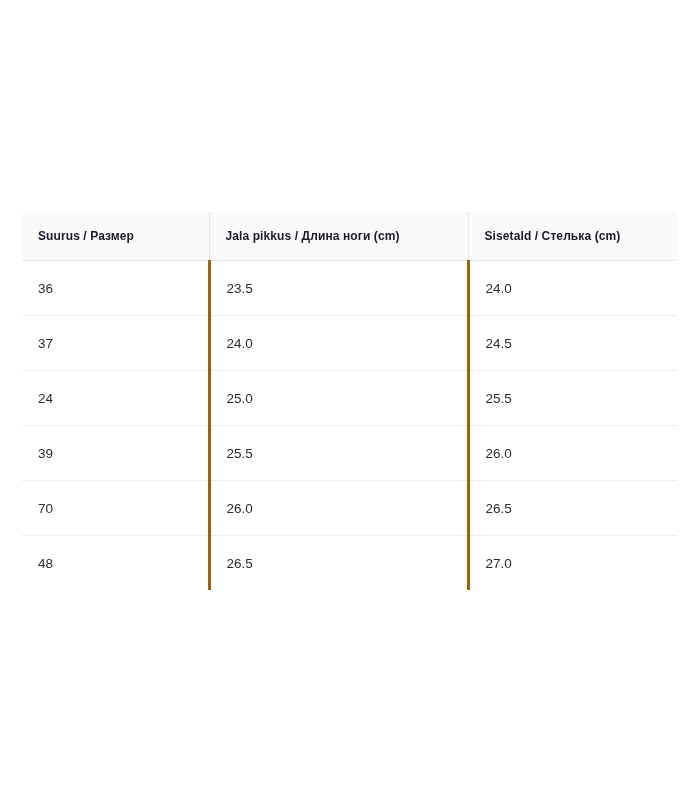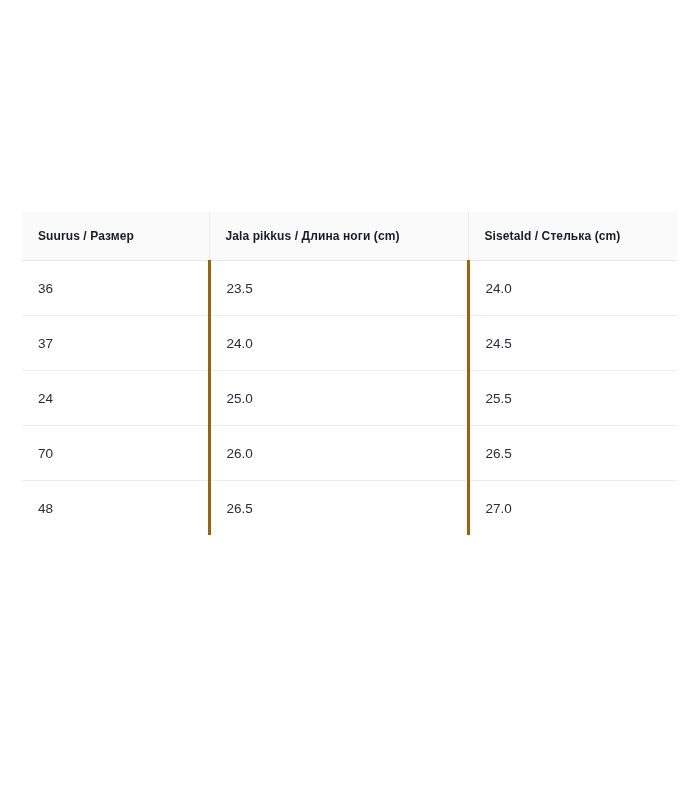--- a/index.html
+++ b/index.html
@@ -111,20 +111,25 @@
           <td>37</td>
           <td>24.0</td>
           <td>24.5</td>
         </tr>
         <tr>
           <td>24</td>
           <td>25.0</td>
           <td>25.5</td>
         </tr>
         <tr>
+          <td>39</td>
+          <td>25.5</td>
+          <td>26.0</td>
+        </tr>
+        <tr>
           <td>70</td>
           <td>26.0</td>
           <td>26.5</td>
         </tr>
         <tr>
           <td>48</td>
           <td>26.5</td>
           <td>27.0</td>
         </tr>
       </tbody>

